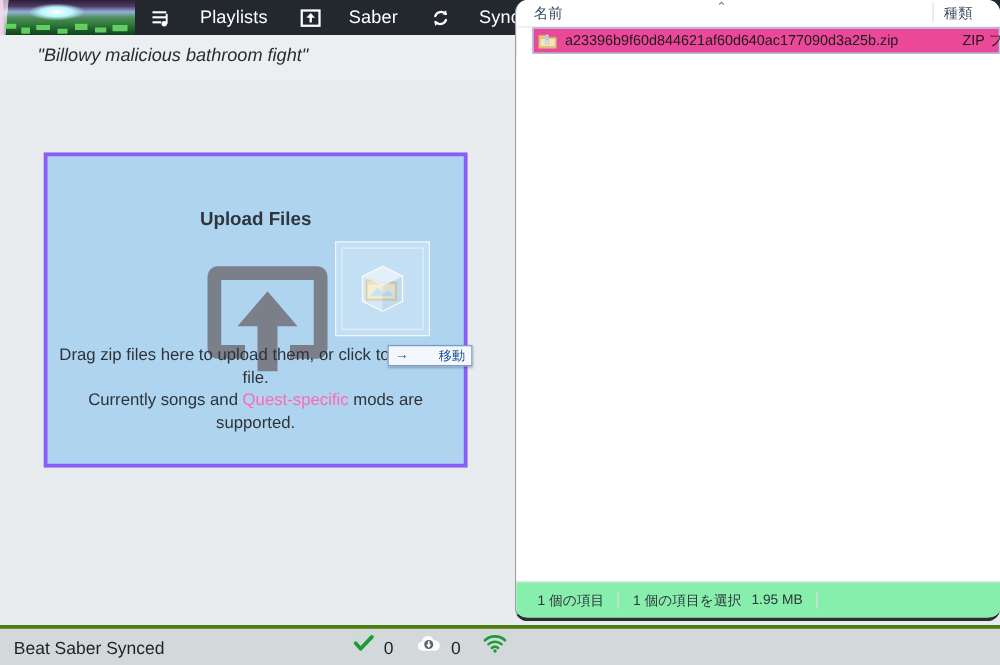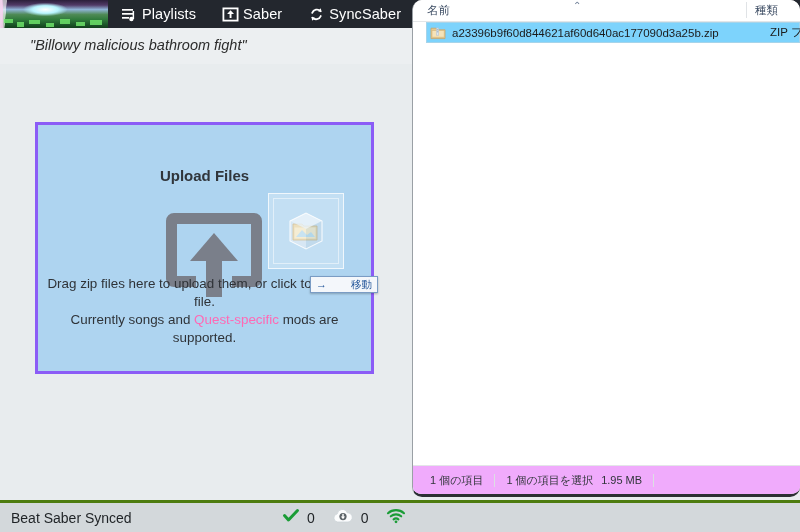--- a/index.html
+++ b/index.html
@@ -54,21 +54,21 @@
   }
   .nav-items {
     display: flex;
     align-items: center;
     gap: 0px;
     height: 28px;
   }
   .nav-item {
     display: flex;
     align-items: center;
-    gap: 4px;
+    gap: 22px;
     color: #ffffff;
     font-size: 14.5px;
     padding: 0 13px;
     height: 28px;
     white-space: nowrap;
     cursor: pointer;
   }
   .nav-item .nav-label { letter-spacing: .1px; }
   .nav-icon { display: inline-flex; align-items: center; justify-content: center; width: 17px; height: 17px; }
 
@@ -189,21 +189,21 @@
   #col-divider {
     position: absolute;
     left: 333px; top: 2px;
     width: 1px; height: 16px;
     background: #e0e3e6;
   }
   #file-row {
     position: absolute;
     left: 13px; top: 22px;
     width: 374px; height: 21px;
-    background: #7dd3fc;
+    background: #ec4899;
     border: 1px solid #a6d4ea;
     box-sizing: border-box;
     display: flex;
     align-items: center;
   }
   #file-row .zip-ico {
     width: 16px; height: 15px;
     margin-left: 3px;
     flex: 0 0 16px;
   }
@@ -218,21 +218,21 @@
     left: 343px;
     font-size: 11.5px;
     color: #1b1b1b;
     white-space: nowrap;
   }
   #explorer-body { position: absolute; left:0; top: 44px; right:0; bottom: 30px; background:#fff; }
   #explorer-status {
     position: absolute;
     left: 0; bottom: 0;
     width: 100%; height: 29px;
-    background: #f0abfc;
+    background: #86efac;
     border-top: 1px solid #e3e6e8;
     box-sizing: border-box;
     display: flex;
     align-items: center;
   }
   .st-seg { font-size: 11px; color: #30353a; white-space: nowrap; }
   #st-count { margin-left: 17px; }
   #st-sep { width: 1px; height: 13px; background: #dcdfe2; margin: 0 11px; }
   #st-selected { }
   #st-size { margin-left: 8px; }

